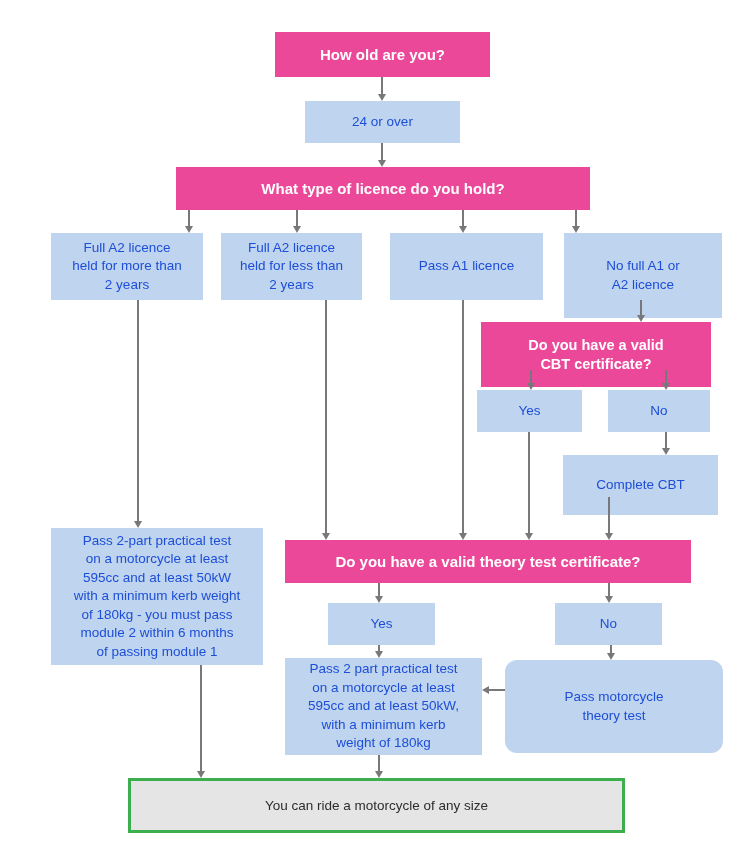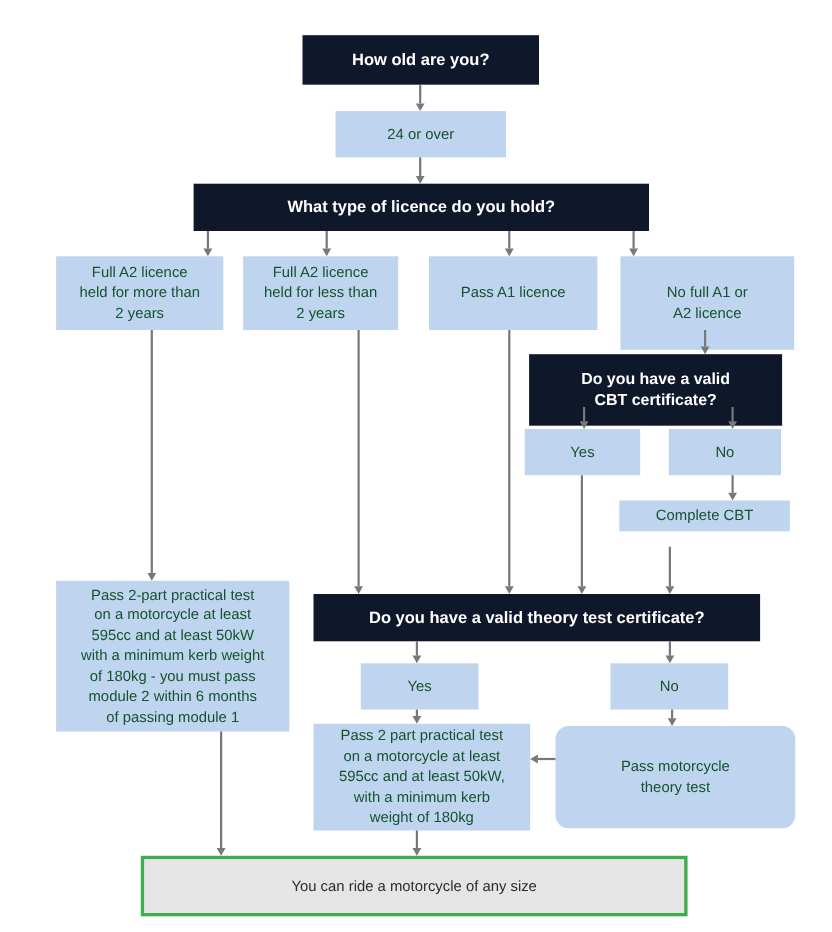--- a/index.html
+++ b/index.html
@@ -1,21 +1,21 @@
 <!DOCTYPE html>
 <html><head>
 <meta charset="utf-8">
 <style>
   html,body{margin:0;padding:0;background:#ffffff;font-family:"Liberation Sans",sans-serif;}
   .canvas{position:relative;width:756px;height:847px;background:#ffffff;overflow:hidden;}
 
   .node{position:absolute;display:flex;align-items:center;justify-content:center;
         text-align:center;white-space:pre-line;box-sizing:border-box;padding:2px;}
-  .q{background:#0f172a;color:#ffffff;font-weight:bold;font-size:15px;line-height:1.3;}
-  .opt{background:#bfd4ee;color:#14532d;font-size:13.5px;line-height:1.37;}
+  .q{background:#ec4899;color:#ffffff;font-weight:bold;font-size:15px;line-height:1.3;}
+  .opt{background:#bfd4ee;color:#1d4ed8;font-size:13.5px;line-height:1.37;}
   .final{background:#e5e5e5;border:3px solid #3cae4e;color:#2c2c2e;font-size:13.5px;}
 
   .arr{position:absolute;background:#77787a;}
   .arr.v{width:1.5px;}
   .arr.v::after{content:"";position:absolute;left:50%;bottom:-7px;transform:translateX(-50%);
         border-left:4.5px solid transparent;border-right:4.5px solid transparent;
         border-top:7px solid #77787a;}
   .arr.h{height:1.5px;}
   .arr.h::after{content:"";position:absolute;top:50%;left:-7px;transform:translateY(-50%);
         border-top:4.5px solid transparent;border-bottom:4.5px solid transparent;
@@ -37,21 +37,21 @@
 held for less than
 2 years</div>
   <div class="node opt" style="left:390px;top:233px;width:153px;height:67px;">Pass A1 licence</div>
   <div class="node opt" style="left:564px;top:233px;width:158px;height:85px;">No full A1 or
 A2 licence</div>
 
   <div class="node q" style="left:481px;top:322px;width:230px;height:65px;font-size:14.5px;">Do you have a valid
 CBT certificate?</div>
   <div class="node opt" style="left:477px;top:390px;width:105px;height:42px;">Yes</div>
   <div class="node opt" style="left:608px;top:390px;width:102px;height:42px;">No</div>
-  <div class="node opt" style="left:563px;top:455px;width:155px;height:28px;">Complete CBT</div>
+  <div class="node opt" style="left:563px;top:455px;width:155px;height:60px;">Complete CBT</div>
 
   <div class="node q" style="left:285px;top:540px;width:406px;height:43px;">Do you have a valid theory test certificate?</div>
   <div class="node opt" style="left:328px;top:603px;width:107px;height:42px;">Yes</div>
   <div class="node opt" style="left:555px;top:603px;width:107px;height:42px;">No</div>
 
   <div class="node opt" style="left:51px;top:528px;width:212px;height:137px;">Pass 2-part practical test
 on a motorcycle at least
 595cc and at least 50kW
 with a minimum kerb weight
 of 180kg - you must pass

